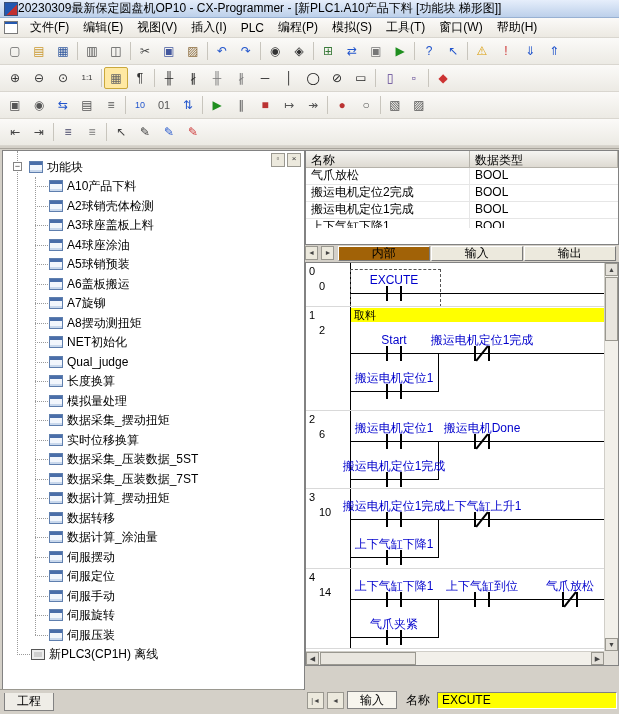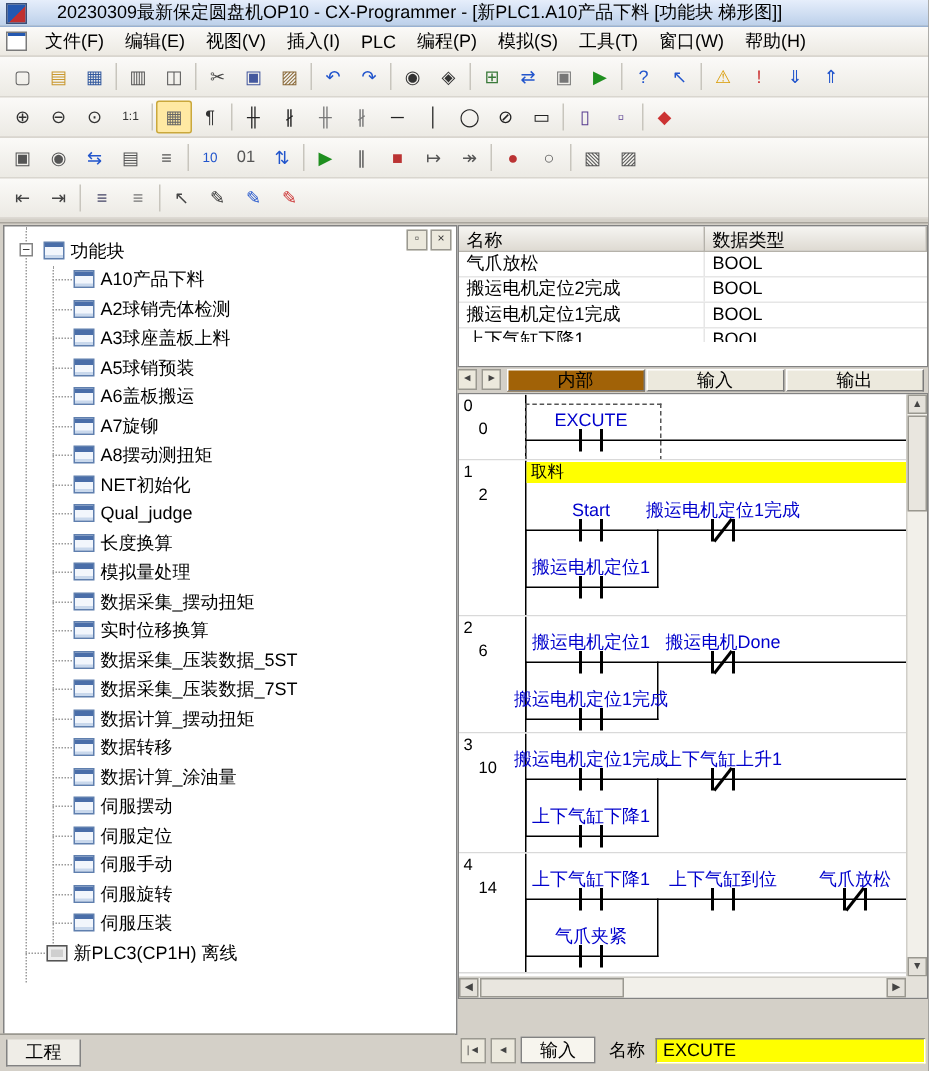--- a/index.html
+++ b/index.html
@@ -1,20 +1,20 @@
 <!DOCTYPE html>
 <html style="--c-label: #0000cc; --c-comment: #ffff00; --c-field: #ffff00; --c-tb-top: #e6eefb; --c-tb-bot: #bcd0ea;"><head>
 <meta charset="utf-8">
 <style>
   html,body{margin:0;padding:0;background:#808080;}
   body{font-family:"Liberation Sans","DejaVu Sans",sans-serif;font-size:12px;color:#000;}
   .window{position:relative;width:619px;height:714px;background:#d4d0c8;overflow:hidden;}
 
   
-  .titlebar{position:absolute;left:0;top:0;right:0;height:18px;display:flex;align-items:center;gap:20px;
+  .titlebar{position:absolute;left:0;top:0;right:0;height:18px;display:flex;align-items:center;gap:0;
     padding:0 4px;background:linear-gradient(var(--c-tb-top,#e6eefb),var(--c-tb-bot,#bcd0ea));
     border-bottom:1px solid #98b1d2;box-sizing:border-box;}
   .app-icon{width:12px;height:12px;background:linear-gradient(135deg,#2458b0 55%,#c03030 55%);border:1px solid #3a4f78;flex:0 0 auto;}
   .title-text{font-size:12px;white-space:nowrap;overflow:hidden;}
 
   
   .menubar{position:absolute;left:0;top:18px;right:0;height:20px;display:flex;align-items:center;
     background:linear-gradient(#fbfaf8,#ece9e2);border-bottom:1px solid #d9d6cf;padding-left:3px;box-sizing:border-box;}
   .mdi-icon{width:12px;height:11px;background:#fff;border:1px solid #7a7a7a;box-shadow:inset 0 2px 0 #2458b0;margin:0 5px 0 1px;}
   .mitem{padding:2px 7px;white-space:nowrap;}
@@ -391,20 +391,25 @@
             <div class="tlabel">A2球销壳体检测</div>
           </div>
           <div class="trow child">
             <div class="tstub"></div>
             <div class="ticon fb"></div>
             <div class="tlabel">A3球座盖板上料</div>
           </div>
           <div class="trow child">
             <div class="tstub"></div>
             <div class="ticon fb"></div>
+            <div class="tlabel">A4球座涂油</div>
+          </div>
+          <div class="trow child">
+            <div class="tstub"></div>
+            <div class="ticon fb"></div>
             <div class="tlabel">A5球销预装</div>
           </div>
           <div class="trow child">
             <div class="tstub"></div>
             <div class="ticon fb"></div>
             <div class="tlabel">A6盖板搬运</div>
           </div>
           <div class="trow child">
             <div class="tstub"></div>
             <div class="ticon fb"></div>

